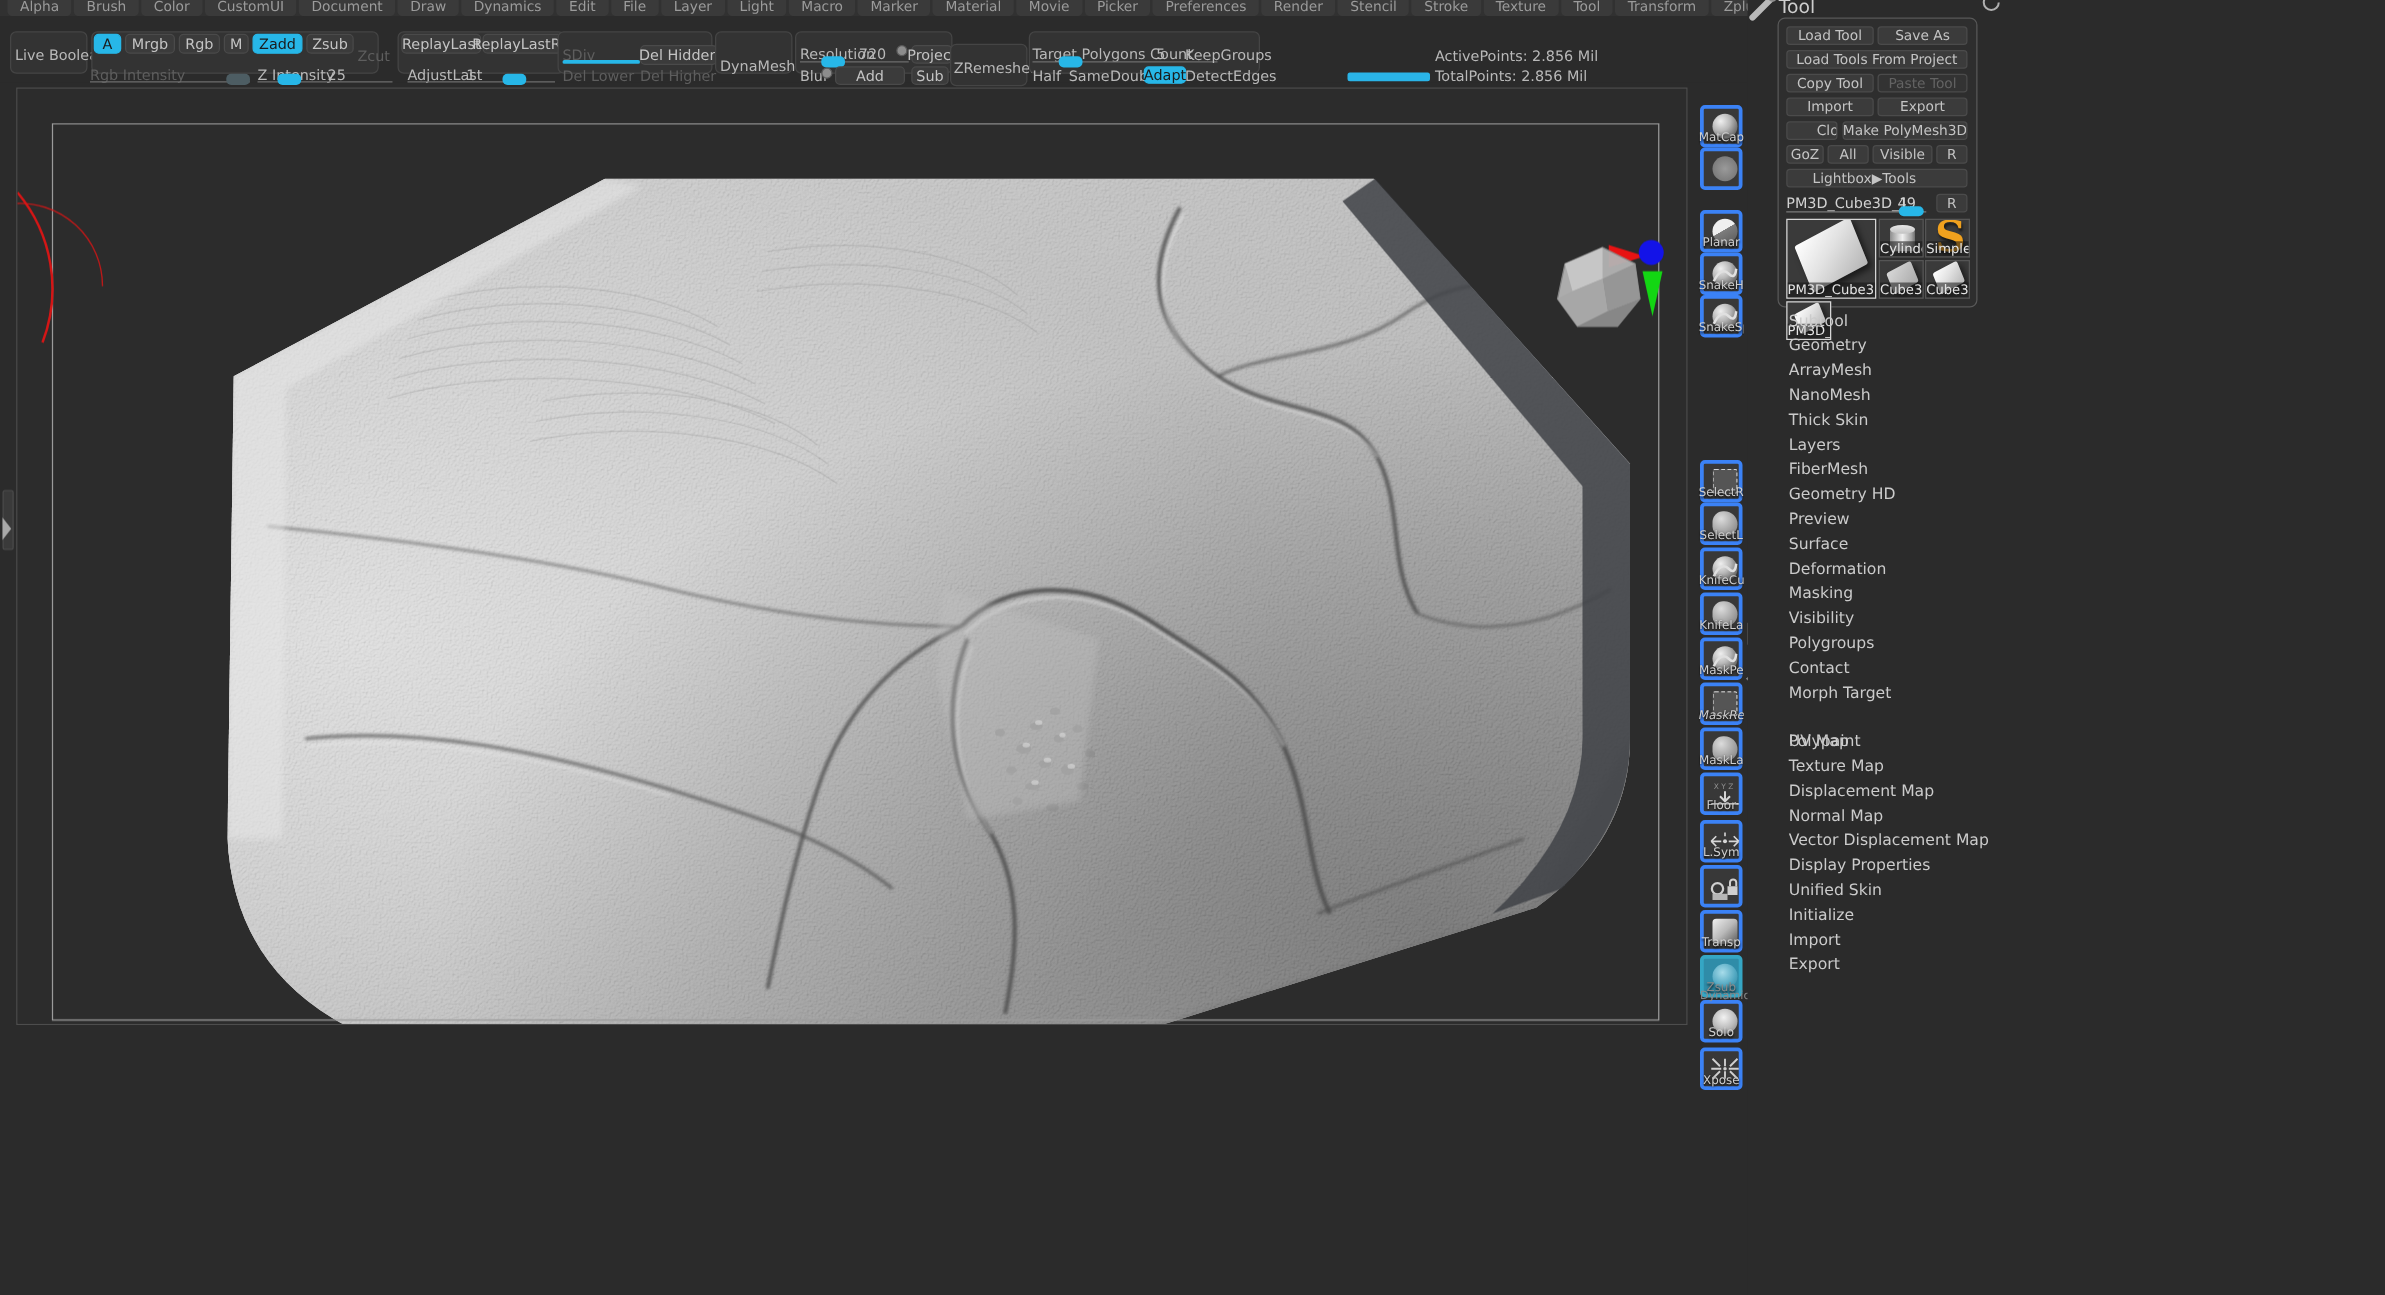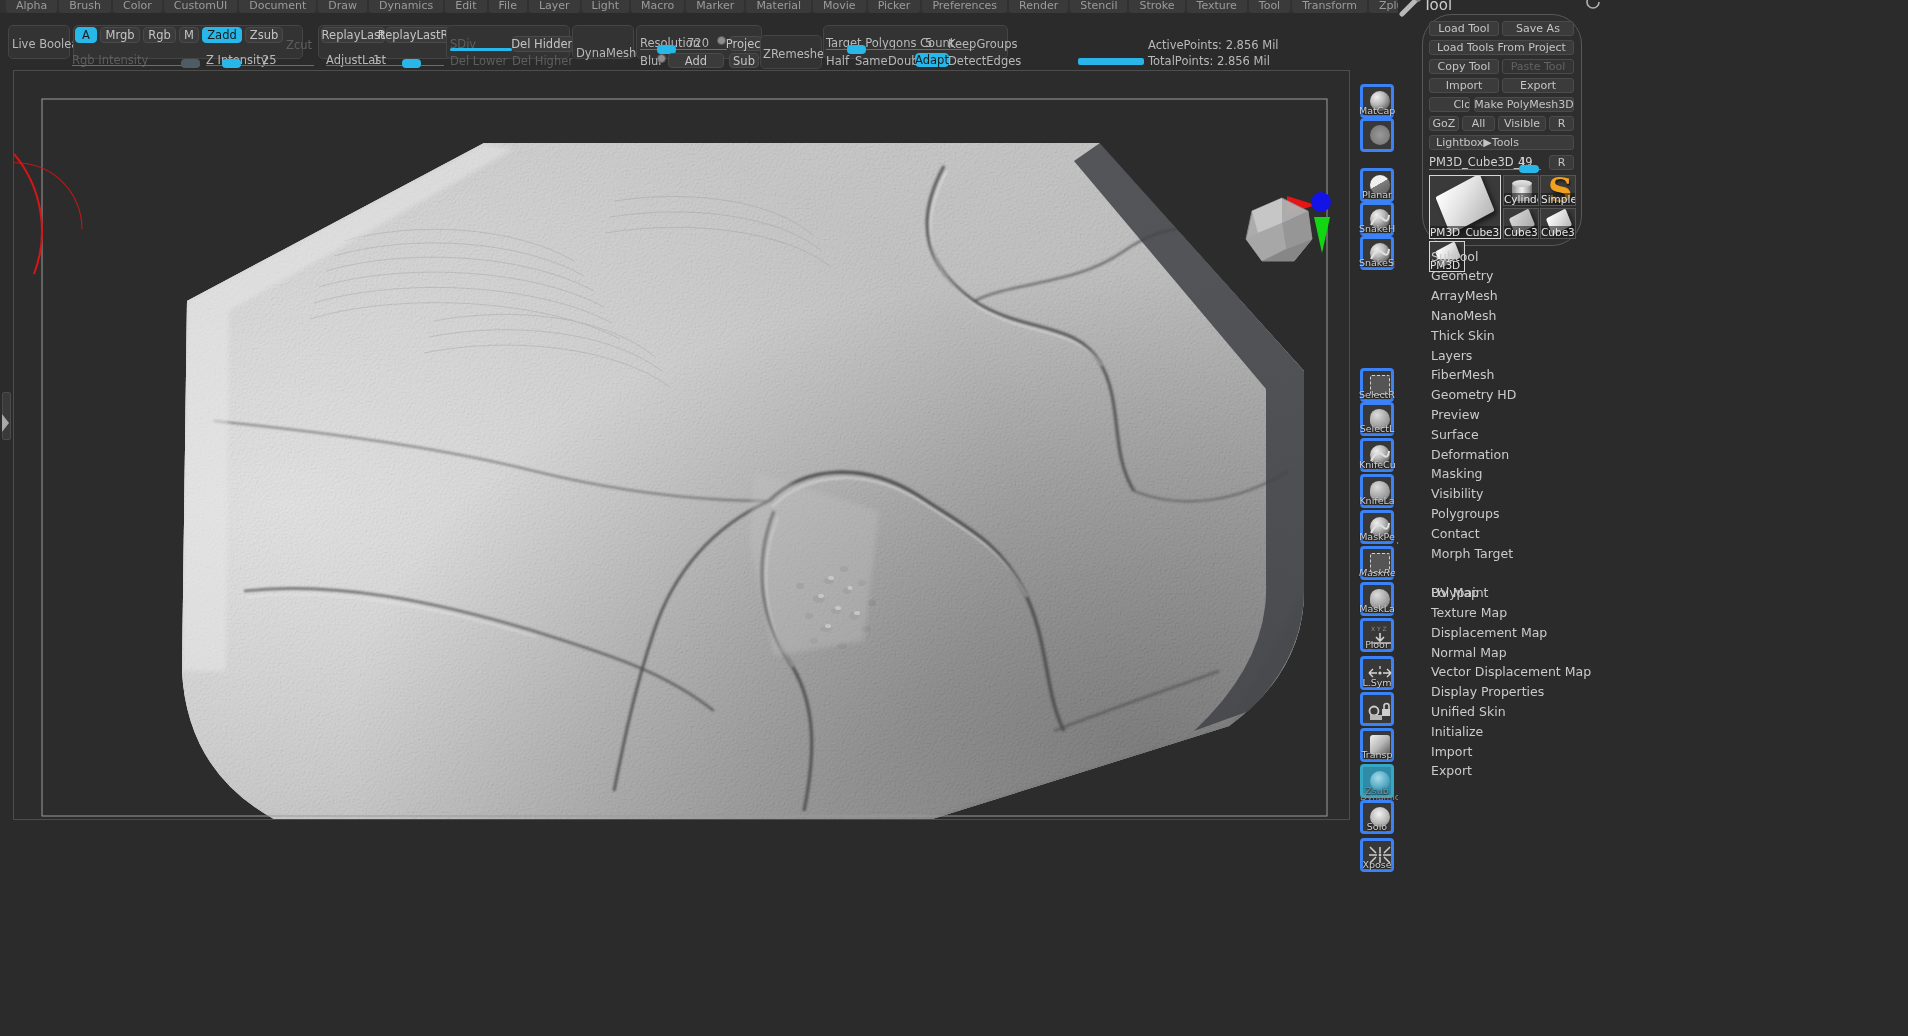--- a/index.html
+++ b/index.html
@@ -100,21 +100,21 @@
     padding: 4px;
   }
   .pbtn {
     position: absolute; height: 15px; background: #3b3b3b;
     border: 1px solid #4b4b4b; border-radius: 3px;
     font-size: 11px; color: #c4c4c4;
     display: flex; align-items: center; justify-content: center;
     white-space: nowrap; overflow: hidden;
   }
   .pbtn.dim { color: #636363; background: #333; }
-  .pbtn.left { justify-content: flex-start; padding-left: 6px; }
+  .pbtn.left { justify-content: flex-start; padding-left: 20px; }
   .thumb {
     position: absolute; border: 1px solid #555; background: #3a3a3a;
     overflow: hidden;
   }
   .thumb.sel { border-color: #d6d6d6; }
   .thumb-cap {
     position: absolute; left: 0; right: 0; bottom: 0;
     font-size: 10.5px; color: #e4e4e4; text-align: center;
     background: rgba(20,20,20,0.55); white-space: nowrap; overflow: hidden;
   }
@@ -530,21 +530,21 @@
 
     <svg style="position:absolute;left:0px;top:-12px;" width="30" height="34">
       <line x1="4" y1="26" x2="22" y2="8" stroke="#b9b9b9" stroke-width="5" stroke-linecap="round"></line>
       <line x1="20" y1="10" x2="26" y2="4" stroke="#8a8a8a" stroke-width="7" stroke-linecap="round"></line>
     </svg>
     <div class="palette-title">Tool</div>
     <svg style="position:absolute;left:185px;top:-10px;" width="22" height="24">
       <path d="M 16 12 A 6 6 0 1 1 10 6" stroke="#b0b0b0" stroke-width="1.6" fill="none"></path>
     </svg>
 
-    <div class="pal-box" style="height:232px;border-radius:30px;">
+    <div class="pal-box" style="height:232px;">
       <div class="pbtn" style="left:6px; top:6px; width:70px;">Load Tool</div>
       <div class="pbtn" style="left:79px; top:6px; width:72px;">Save As</div>
       <div class="pbtn" style="left:6px; top:25px; width:145px;">Load Tools From Project</div>
       <div class="pbtn" style="left:6px; top:44px; width:70px;">Copy Tool</div>
       <div class="pbtn dim" style="left:79px; top:44px; width:72px;">Paste Tool</div>
       <div class="pbtn" style="left:6px; top:63px; width:70px;">Import</div>
       <div class="pbtn" style="left:79px; top:63px; width:72px;">Export</div>
       <div class="pbtn" style="left:6px; top:82px; width:24px;padding-left:39px;">Clone</div>
       <div class="pbtn" style="left:51px; top:82px; width:100px;">Make PolyMesh3D</div>
       <div class="pbtn" style="left:6px; top:101px; width:30px;">GoZ</div>

